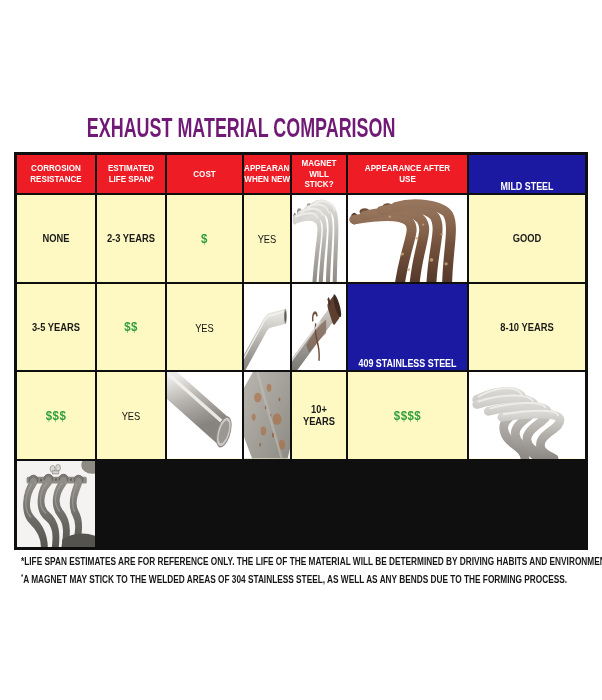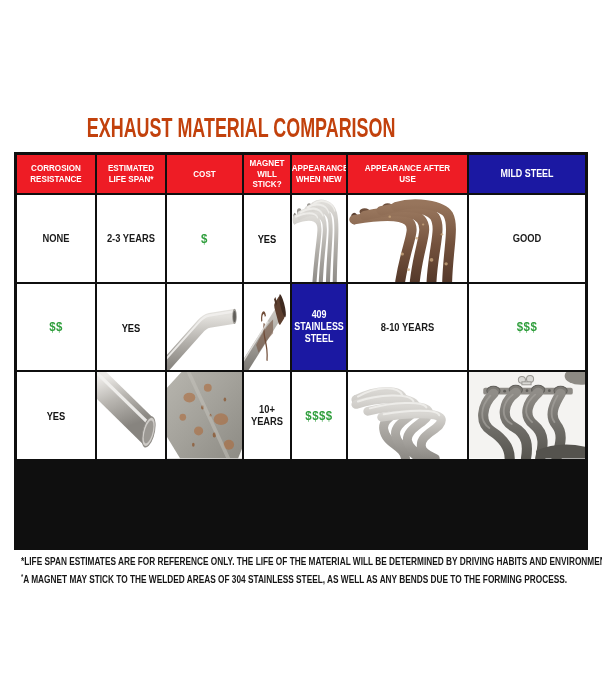--- a/index.html
+++ b/index.html
@@ -3,45 +3,45 @@
 <meta charset="utf-8">
 <style>
   html,body{margin:0;padding:0;}
   body{
     width:602px;height:700px;background:#ffffff;position:relative;
     font-family:"Liberation Sans", sans-serif;color:#111;
     -webkit-font-smoothing:antialiased;overflow:hidden;
   }
   .title{
     position:absolute;top:112px;left:0;width:476px;
-    font-size:28px;font-weight:700;letter-spacing:0px;color:#c2410c;
+    font-size:28px;font-weight:700;letter-spacing:0px;color:#701a75;
   }
   .title .squeeze{display:inline-block;transform:scaleX(.64);transform-origin:center;white-space:nowrap;}
   .table-wrap{
     position:absolute;left:14px;top:152px;width:574px;height:398px;
     background:var(--border_black,#0f0f0f);
     padding:3px;box-sizing:border-box;
     display:grid;
     grid-template-columns:78px 68px 75px 46px 54px 119px 1fr;
     grid-template-rows:38px repeat(4,1fr);
     gap:2px;
   }
   .cell{
-    background:#ffffff;display:flex;align-items:center;justify-content:center;
+    background:#fef9c3;display:flex;align-items:center;justify-content:center;
     overflow:hidden;text-align:center;
   }
   .cond{
     display:inline-block;width:118%;transform:scaleX(.85);transform-origin:center;
     text-align:center;line-height:1.12;
   }
   .th{background:var(--header_red,#ee1c25);color:#fff;font-size:9.5px;font-weight:700;}
-  .mat{background:var(--material_blue,#1b18a2);color:#fff;font-size:10.5px;font-weight:700;}
+  .mat{background:var(--material_blue,#1b18a2);color:#fff;font-size:10.5px;font-weight:700;align-items:flex-end;}
   .txt{font-size:11px;font-weight:700;color:#1a1a1a;}
   .cost{color:var(--dollar_green,#2f9e3c);font-size:13.5px;font-weight:700;letter-spacing:.5px;}
-  .magnet{font-size:11px;font-weight:700;}
+  .magnet{font-size:11px;font-weight:400;}
   .magnet sup{font-size:7.5px;vertical-align:6px;}
   .photo-cell{padding:0;}
   .photo-cell svg{width:100%;height:100%;display:block;}
   .footnotes{
     position:absolute;left:21px;top:552px;width:570px;
     font-size:11.5px;font-weight:700;color:#161616;
   }
   .fline{
     transform:scaleX(.72);transform-origin:left center;white-space:nowrap;
     line-height:1.6;
@@ -60,24 +60,24 @@
   <div class="cell th">
       <span class="cond">CORROSION RESISTANCE</span>
     </div>
   <div class="cell th">
       <span class="cond">ESTIMATED LIFE SPAN*</span>
     </div>
   <div class="cell th">
       <span class="cond">COST</span>
     </div>
   <div class="cell th">
+      <span class="cond">APPEARANCE WHEN NEW</span>
+    </div>
+  <div class="cell th">
       <span class="cond">MAGNET WILL STICK?</span>
-    </div>
-  <div class="cell th">
-      <span class="cond">APPEARANCE WHEN NEW</span>
     </div>
   <div class="cell th">
       <span class="cond">APPEARANCE AFTER USE</span>
     </div>
 
   <div class="cell mat">
       <span class="cond">MILD STEEL</span>
     </div>
   <div class="cell txt">
       <span class="cond">NONE</span>
@@ -147,20 +147,23 @@
           <circle cx="58" cy="76" r="1.4"></circle>
           <circle cx="94" cy="70" r="1.6"></circle>
         <circle cx="40" cy="22" r="1.2"></circle>
           <circle cx="72" cy="30" r="1.1"></circle>
       </g>
     </svg>
   </div>
 
   <div class="cell txt">
       <span class="cond">GOOD</span>
+    </div>
+  <div class="cell txt">
+      <span class="cond">3-5 YEARS</span>
     </div>
   <div class="cell cost">
       <span class="cond">$$</span>
     </div>
   <div class="cell magnet">
       <span class="cond"><span>YES</span><sup></sup></span>
     </div>
   <div class="cell photo-cell">
     <svg viewBox="0 0 120 88" preserveAspectRatio="none">
       <defs>

